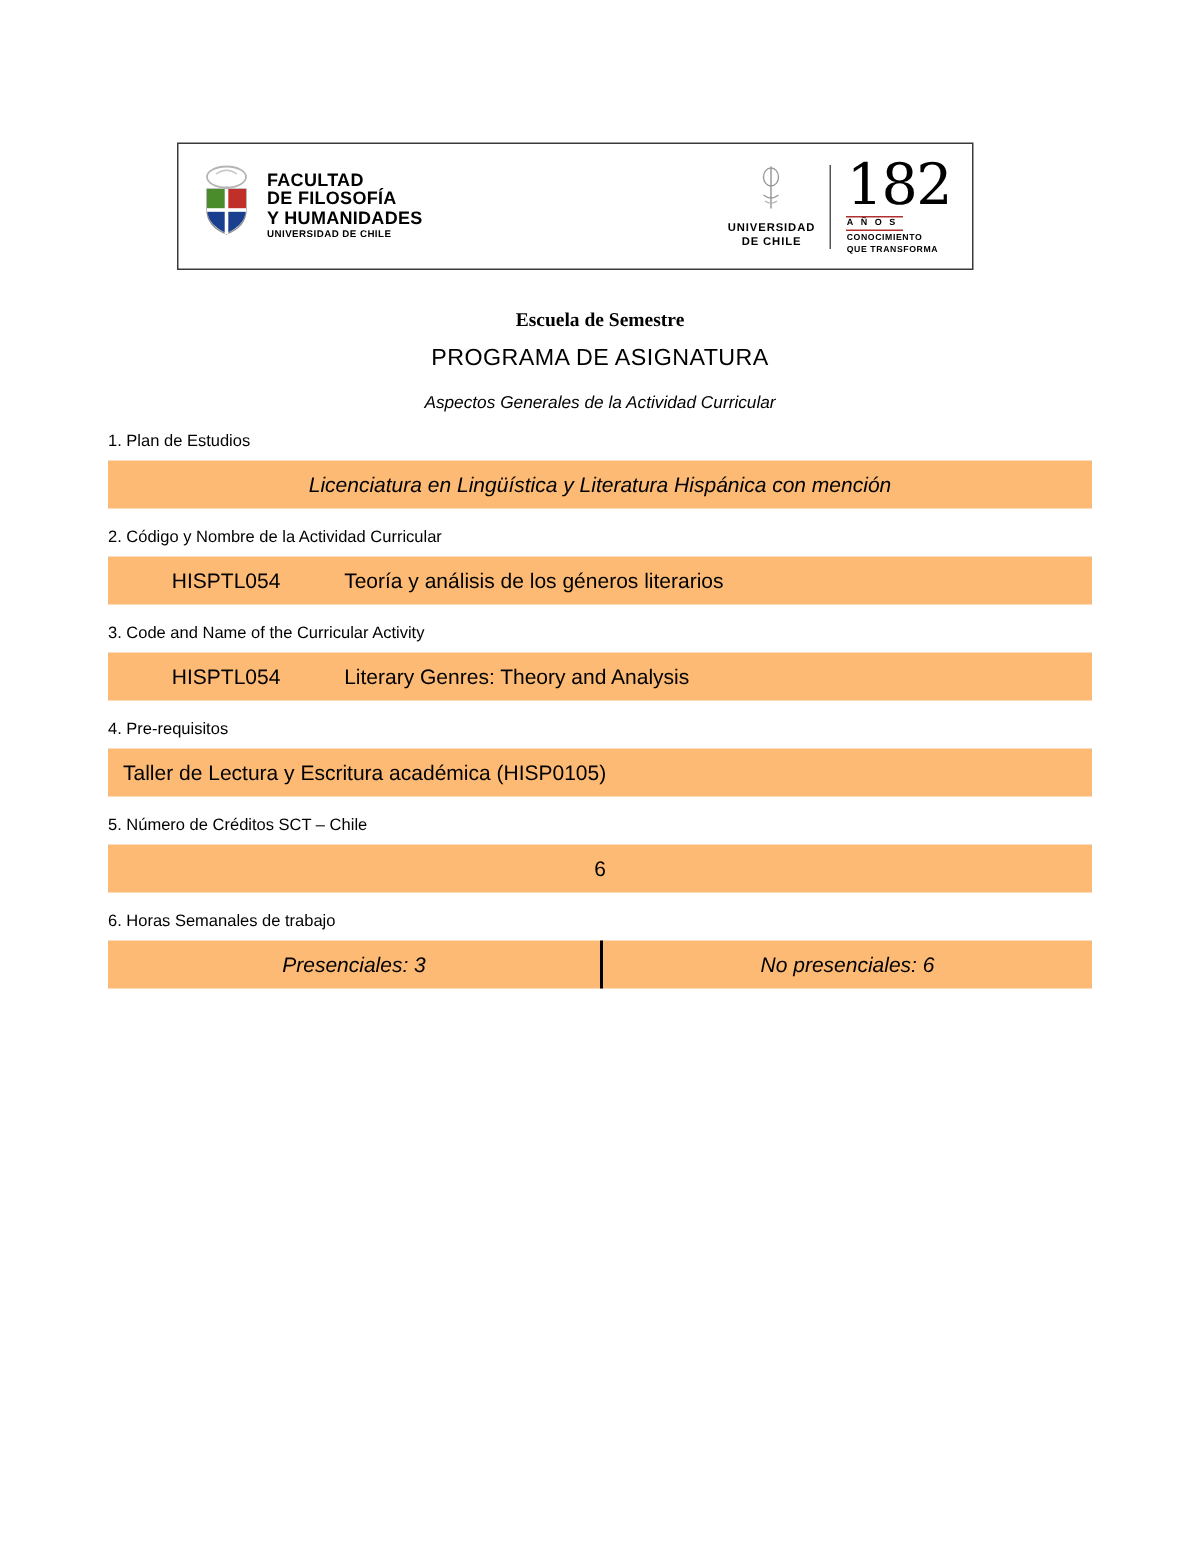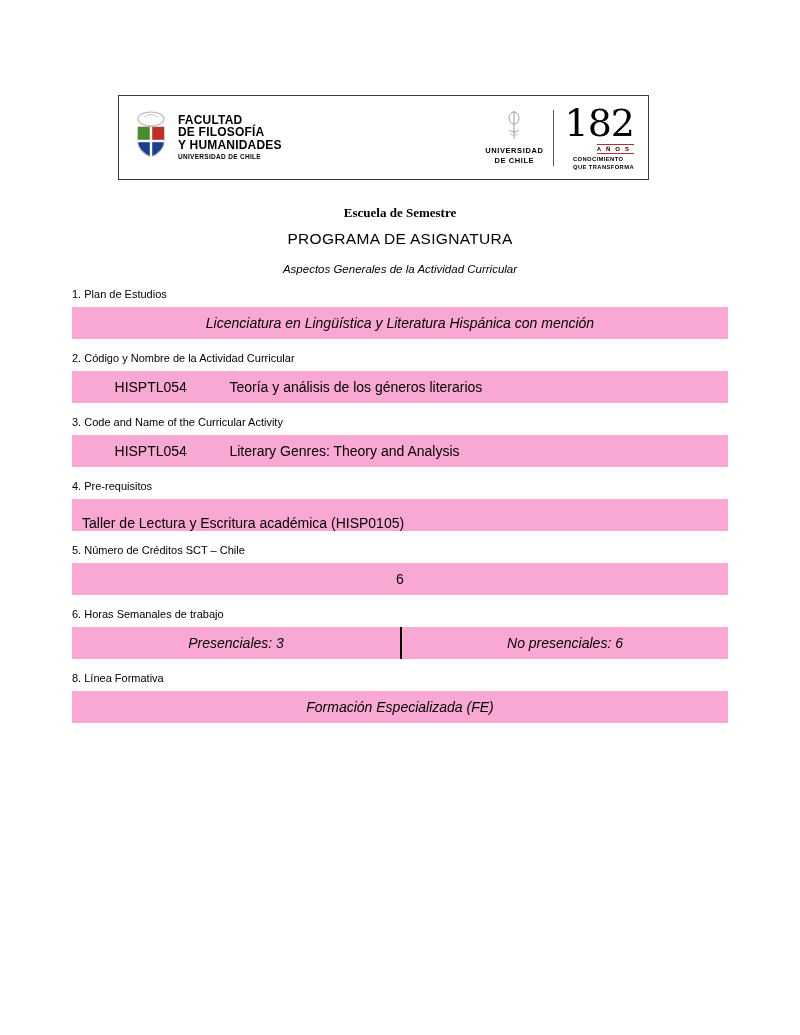--- a/index.html
+++ b/index.html
@@ -19,43 +19,43 @@
   }
   .logo-left { display:flex; align-items:center; gap:9px; }
   .faculty-text { display:flex; flex-direction:column; line-height:1.05; }
   .faculty-text .big { font-size:12px; font-weight:bold; letter-spacing:.2px; }
   .faculty-text .small { font-size:6.5px; font-weight:bold; margin-top:3px; letter-spacing:.3px; }
 
   .logo-right { display:flex; align-items:center; gap:10px; }
   .univ-block { display:flex; flex-direction:column; align-items:center;justify-content:space-between; }
   .univ-name { font-size:7.5px; font-weight:bold; letter-spacing:.6px; line-height:1.25; text-align:center; margin-top:2px; }
   .divider-v { width:1px; height:56px; background:#555; }
-  .anniv-block { display:flex; flex-direction:column; align-items:flex-end; line-height:1; }
+  .anniv-block { display:flex; flex-direction:column; align-items:flex-start; line-height:1; }
   .anniv-number { font-family:"DejaVu Serif", serif; font-size:38px; font-weight:400; letter-spacing:-1px; }
   .anniv-anos { font-size:6px; font-weight:bold; letter-spacing:5px; color:#000; margin-top:2px;
                 border-top:1px solid #b03030; border-bottom:1px solid #b03030; padding:1px 0; }
   .anniv-tag { font-size:5.8px; font-weight:bold; letter-spacing:.4px; line-height:1.35; margin-top:2px; }
 
   
   .content { position:absolute; left:72px; top:200px; width:656px; }
   .t-school { text-align:center; font-family:"Liberation Serif", serif; font-weight:bold; font-size:13px; margin-top:5px; }
   .t-program { text-align:center; font-size:15.5px; letter-spacing:.3px; margin-top:9px; }
   .t-subtitle { text-align:center; font-style:italic; font-size:11.5px; margin-top:15px; }
 
   
   .section { margin-top:13px; }
   .section:first-of-type { margin-top:30px; }
   .sec-label { font-size:11px; margin-bottom:7px; }
   .bar {
-    background:#f9a8d4; height:32px; width:100%;
+    background:#fdba74; height:32px; width:100%;
     display:flex; align-items:center; font-size:14px;
   }
   .bar.center { justify-content:center; text-align:center; }
   .bar .italic, .italic { font-style:italic; }
-  .bar.leftpad { padding-left:10px; justify-content:flex-start;align-items:flex-end; }
+  .bar.leftpad { padding-left:10px; justify-content:flex-start; }
   .bar.twocol { }
   .bar.twocol .code { width:24%; text-align:center; }
   .bar.twocol .name { flex:1; text-align:left; }
   .bar.split { }
   .bar.split .half { width:50%; text-align:center; font-style:italic; height:100%; display:flex; align-items:center; justify-content:center; }
   .bar.split .half.right { border-left:2px solid #000; }
 </style>
 </head>
 <body>
 
@@ -157,22 +157,16 @@
 
     <div class="section">
       <div class="sec-label">6. Horas Semanales de trabajo</div>
       <div class="bar split">
         <span class="half">Presenciales: 3</span>
         <span class="half right">No presenciales: 6</span>
       </div>
     </div>
 
 
-    <div class="section">
-      <div class="sec-label">8. Línea Formativa</div>
-      <div class="bar center">
-        <span class="italic">Formación Especializada (FE)</span>
-      </div>
-    </div>
 
 
   </div>
 </div>
 
 </body></html>

